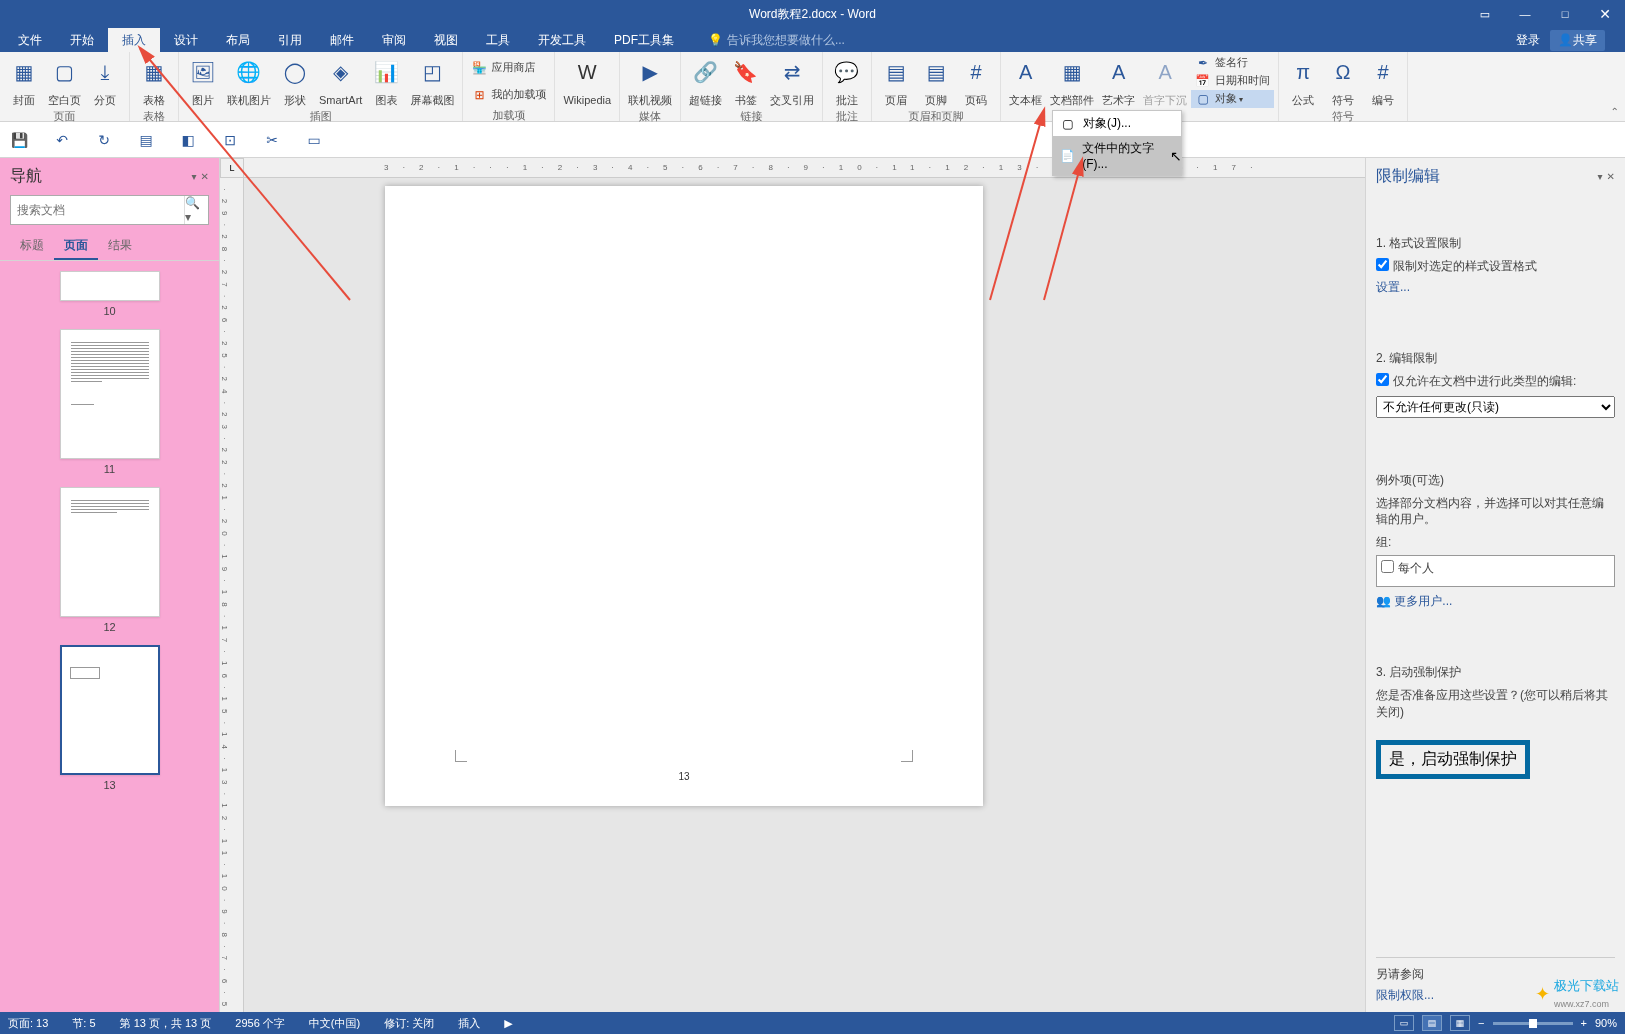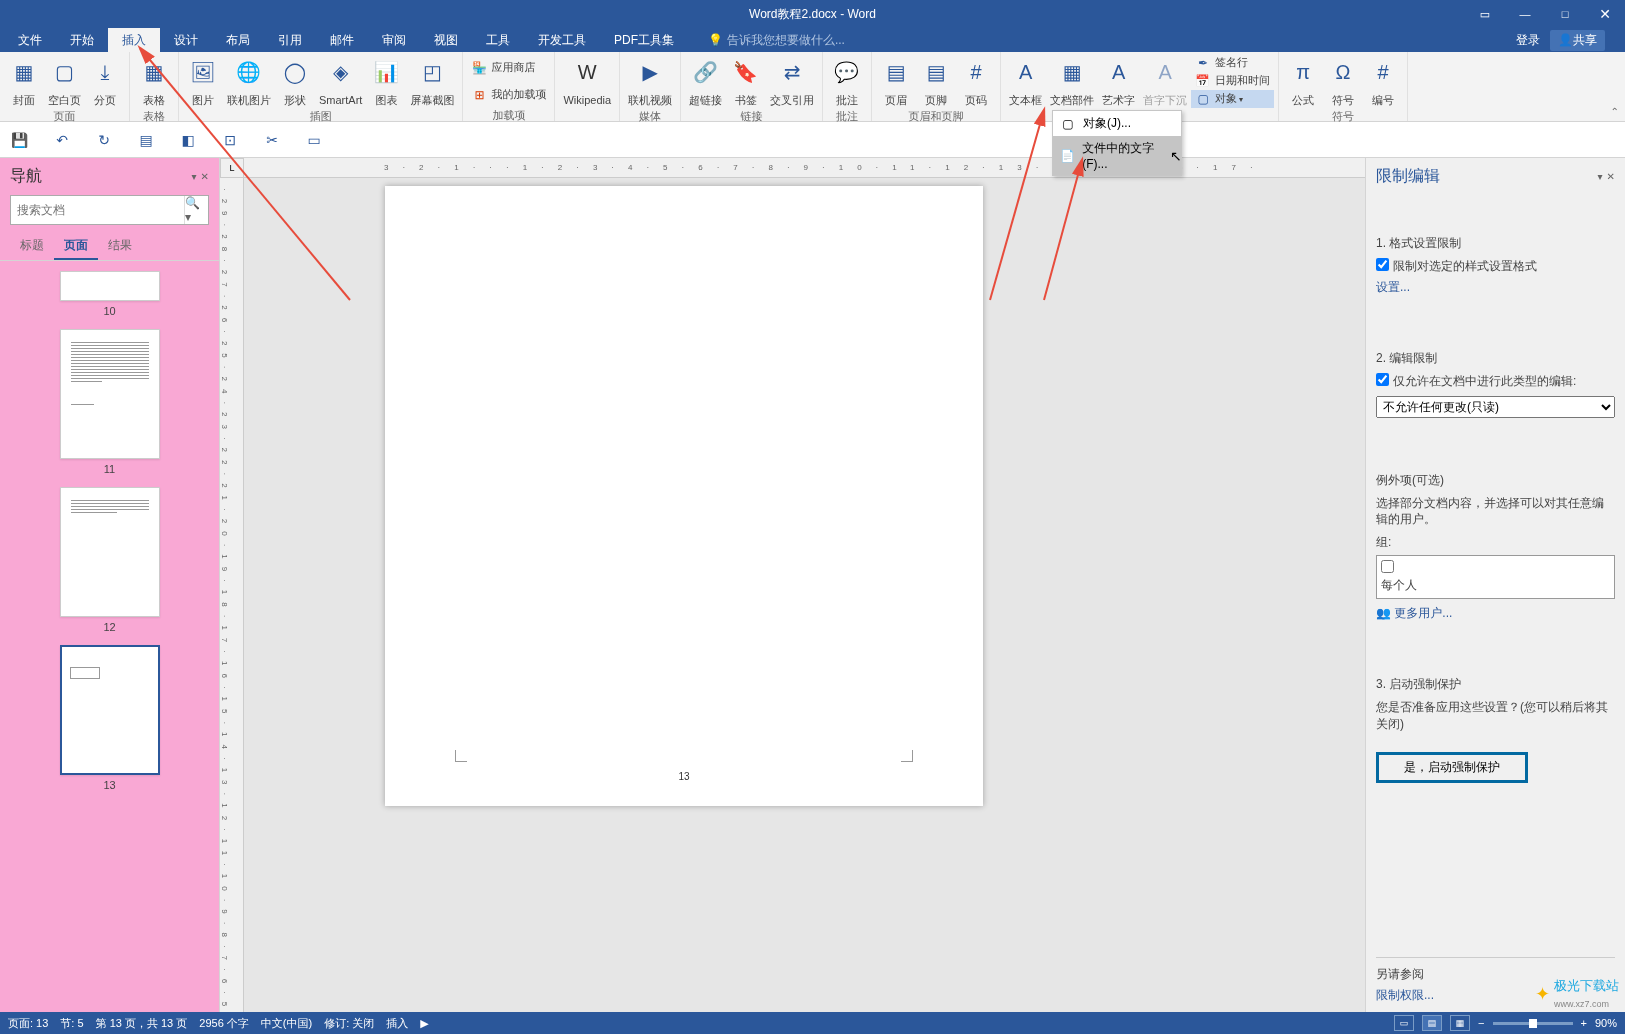--- a/index.html
+++ b/index.html
@@ -81,27 +81,27 @@
 
 .restrict-pane { width: 260px; background: #f0f0f0; border-left: 1px solid #d4d4d4; padding: 8px 10px; display: flex; flex-direction: column; font-size: 12px; color: #444; }
 .restrict-pane .rp-header { display: flex; justify-content: space-between; align-items: center; margin-bottom: 8px; }
 .restrict-pane h2 { font-size: 16px; font-weight: normal; color: #2b579a; }
 .restrict-pane .section { margin-bottom: 14px; }
 .restrict-pane .section-title { margin-bottom: 6px; margin-top: 40px; }
 .restrict-pane label { display: flex; align-items: flex-start; gap: 4px; line-height: 1.4; }
 .restrict-pane .link { color: #2b579a; cursor: pointer; margin-top: 4px; display: inline-block; }
 .restrict-pane select { width: 100%; padding: 2px; font-size: 12px; }
 .restrict-pane .group-box { border: 1px solid #999; background: white; padding: 4px; min-height: 32px; margin-top: 4px; }
-.restrict-pane .group-box label { font-size: 12px; flex-direction: column; }
-.restrict-pane button { padding: 4px 25px; font-size: 12px; background: #f0f0f0; border: 3px solid #0369a1; cursor: pointer; }
+.restrict-pane .group-box label { font-size: 12px; }
+.restrict-pane button { padding: 4px 8px; font-size: 16px; background: #f0f0f0; border: 5px solid #0369a1; cursor: pointer; }
 .restrict-pane .footer { margin-top: auto; border-top: 1px solid #ccc; padding-top: 8px; }
 .restrict-pane .ctrls { color: #666; font-size: 10px; display: flex; gap: 4px; }
 
 
-.statusbar { height: 22px; background: #2b579a; color: white; display: flex; align-items: center; font-size: 11px; padding: 0 8px; gap: 12px; }
+.statusbar { height: 22px; background: #2b579a; color: white; display: flex; align-items: center; font-size: 11px; padding: 0 8px; gap: 24px; }
 .statusbar .right { margin-left: auto; display: flex; align-items: center; gap: 8px; }
 .statusbar .viewbtn { width: 20px; height: 16px; border: 1px solid #7a9cc6; display: flex; align-items: center; justify-content: center; font-size: 9px; }
 .statusbar .viewbtn.active { background: #4472b4; }
 .zoom-slider { width: 80px; height: 3px; background: #7a9cc6; position: relative; }
 .zoom-slider .handle { position: absolute; top: -3px; left: 45%; width: 8px; height: 9px; background: white; }
 
 
 .arrow-svg { position: absolute; pointer-events: none; z-index: 200; }
 
 

